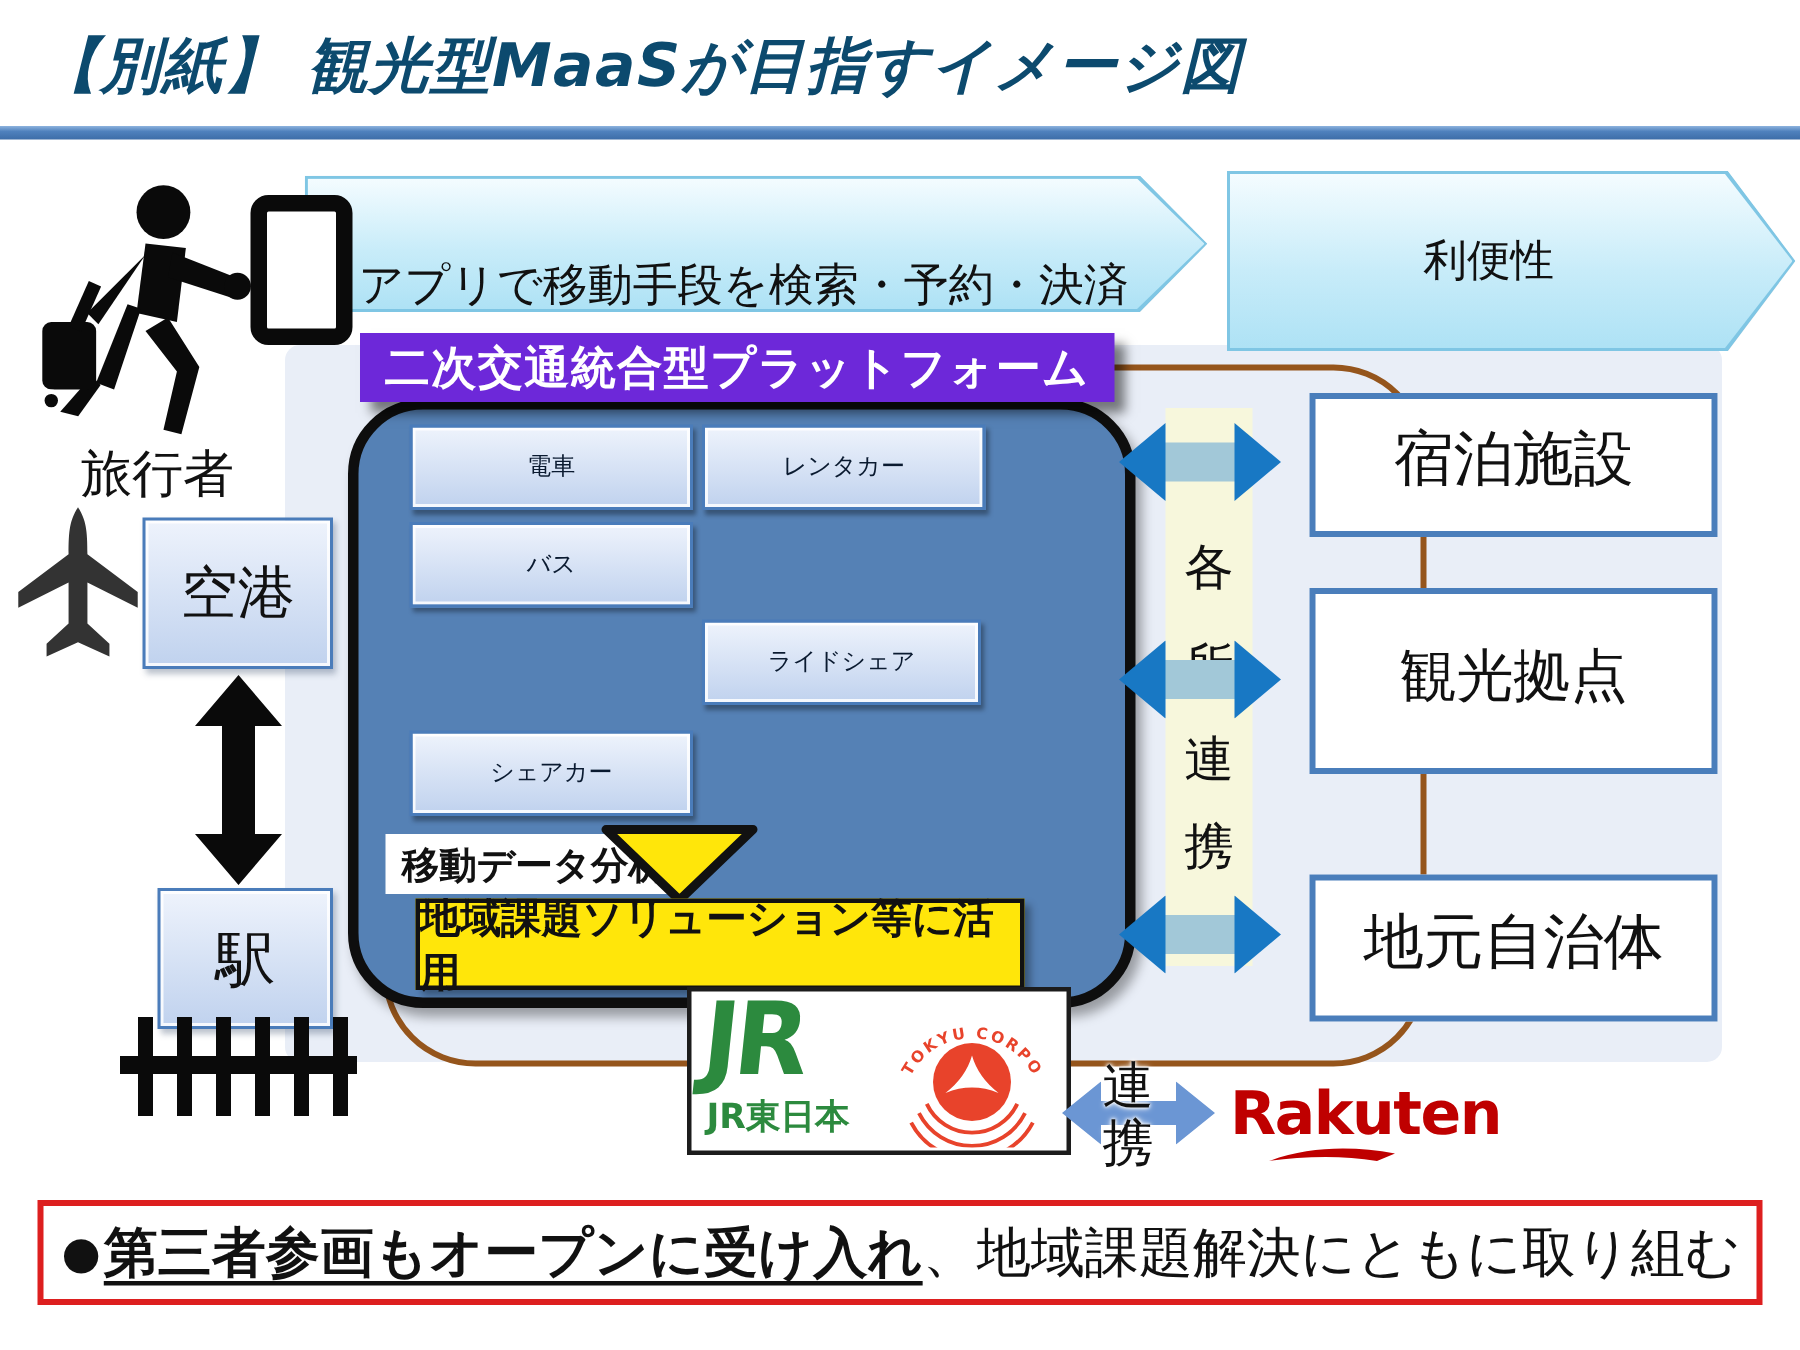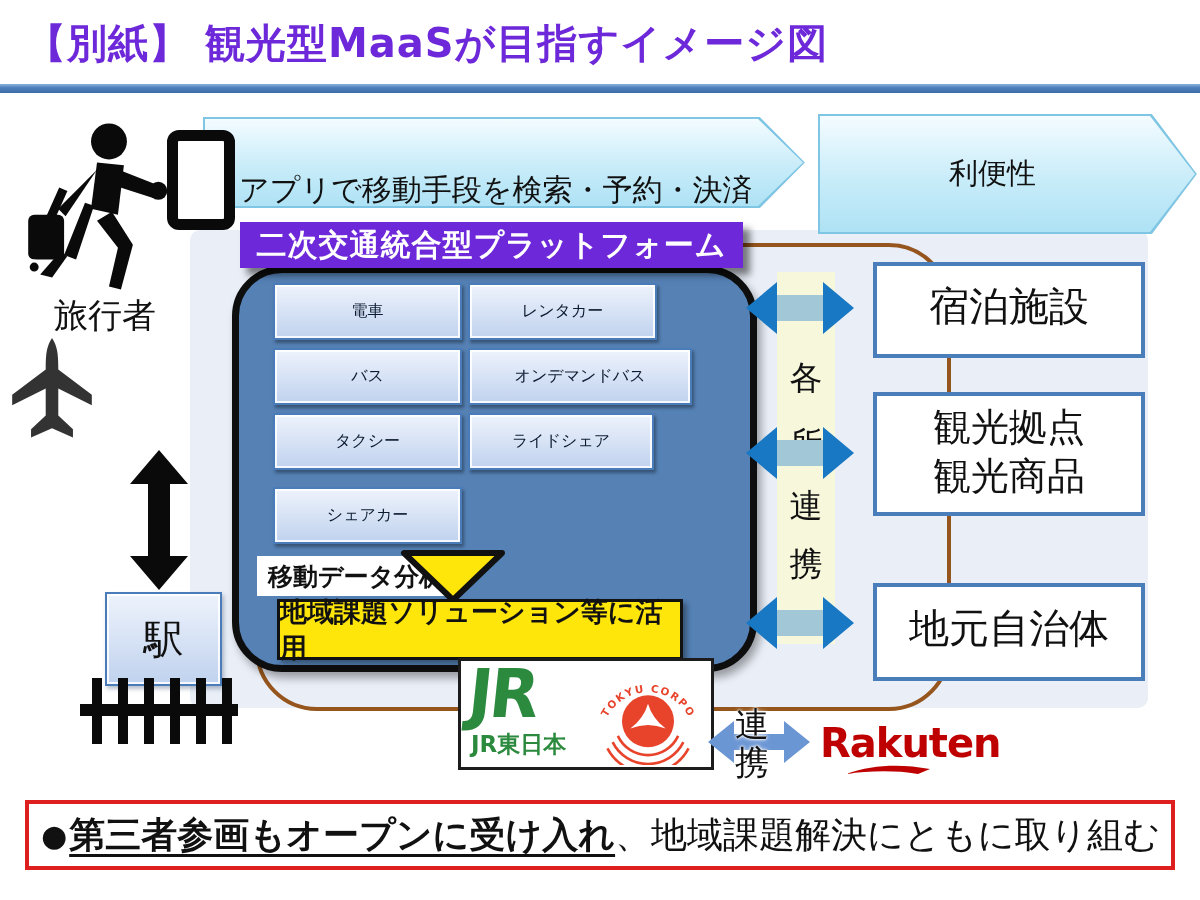--- a/index.html
+++ b/index.html
@@ -4,21 +4,21 @@
 <style>
   html,body{margin:0;padding:0;background:#fff;}
   #stage{
     position:relative;width:1200px;height:900px;overflow:hidden;background:#fff;
     font-family:"DejaVu Sans","Liberation Sans",sans-serif;color:#111;
   }
   .abs{position:absolute;}
   .center{display:flex;align-items:center;justify-content:center;}
 
   
-  #page-title{left:26px;top:16px;font-size:40px;font-weight:600;letter-spacing:1px;color:#6d28d9;}
+  #page-title{left:26px;top:16px;font-size:40px;font-weight:600;letter-spacing:1px;color:#0c4a6e;font-style:italic;}
   #title-rule{left:0;top:84px;width:1200px;height:9px;
     background:linear-gradient(#8db3de,#4f81bd 40%,#3d6da8);}
 
   
   #panel{left:190px;top:230px;width:958px;height:478px;background:#e9eef7;border-radius:10px;}
   #brown-rect{left:255px;top:243px;width:688px;height:460px;border:4px solid #95551c;border-radius:62px;}
 
   
   .cyan-arrow{filter:drop-shadow(3px 4px 3px rgba(90,120,140,.35));}
   .cyan-arrow .edge{position:absolute;inset:0;background:#7fc6e4;}
@@ -114,20 +114,23 @@
     <rect x="4" y="62" width="24" height="30" rx="4" fill="#0a0a0a"></rect>
     <rect x="20" y="44" width="6" height="22" transform="rotate(24 23 55)" fill="#0a0a0a"></rect>
     <circle cx="8" cy="97" r="4" fill="#0a0a0a" stroke="#fff" stroke-width="2"></circle>
   </svg>
   <div id="phone" class="abs"></div>
   <div id="traveler-label" class="abs">旅行者</div>
 
   <svg class="abs" style="left:10px;top:336px" width="84" height="110" viewBox="0 0 80 105">
     <path d="M40,2 C45,10 46,16 46,32 L78,56 L78,66 L46,50 L46,76 L60,89 L60,97 L40,88 L20,97 L20,89 L34,76 L34,50 L2,66 L2,56 L34,32 C34,16 35,10 40,2 Z" fill="#333"></path>
   </svg>
+  <div id="airport-box" class="abs lite-box center">
+    <span>空港</span>
+  </div>
 
   <svg class="abs" style="left:130px;top:450px" width="58" height="140" viewBox="0 0 58 140">
     <polygon points="29,0 58,34 40,34 40,106 58,106 29,140 0,106 18,106 18,34 0,34" fill="#0a0a0a"></polygon>
   </svg>
 
   <div id="station-box" class="abs lite-box center">
     <span>駅</span>
   </div>
   <svg class="abs" style="left:80px;top:676px" width="158" height="72" viewBox="0 0 158 72">
     <rect x="0" y="28" width="158" height="12" fill="#0a0a0a"></rect>
@@ -148,26 +151,20 @@
 
   <div class="mode-btn" style="left:273px;top:283px;width:185px">
       <span>電車</span>
     </div>
   <div class="mode-btn" style="left:468px;top:283px;width:185px">
       <span>レンタカー</span>
     </div>
   <div class="mode-btn" style="left:273px;top:348px;width:185px">
       <span>バス</span>
     </div>
-  <div class="mode-btn" style="left:468px;top:348px;width:220px">
-      <span>オンデマンドバス</span>
-    </div>
-  <div class="mode-btn" style="left:273px;top:413px;width:185px">
-      <span>タクシー</span>
-    </div>
   <div class="mode-btn" style="left:468px;top:413px;width:182px">
       <span>ライドシェア</span>
     </div>
   <div class="mode-btn" style="left:273px;top:487px;width:185px">
       <span>シェアカー</span>
     </div>
 
   <div id="analysis-box" class="abs">
     <span>移動データ分析</span>
   </div>
@@ -198,21 +195,20 @@
     <rect x="28" y="13" width="52" height="26" fill="#a2c8d8"></rect>
     <polygon points="0,26 31,0 31,52" fill="#1878c4"></polygon>
     <polygon points="108,26 77,0 77,52" fill="#1878c4"></polygon>
   </svg>
 
   <div class="right-box" style="top:262px;height:88px">
     <span>宿泊施設</span>
   </div>
   <div class="right-box" style="top:392px;height:116px;font-size:38px">
     <span>観光拠点</span>
-    <span>観光商品</span>
   </div>
   <div class="right-box" style="top:583px;height:90px">
     <span>地元自治体</span>
   </div>
 
   <div id="logo-box" class="abs">
     <div id="jr-mark">JR</div>
     <div id="jr-name">JR東日本</div>
     <svg style="position:absolute;left:128px;top:0" width="118" height="104" viewBox="0 0 110 100">
       <defs>

